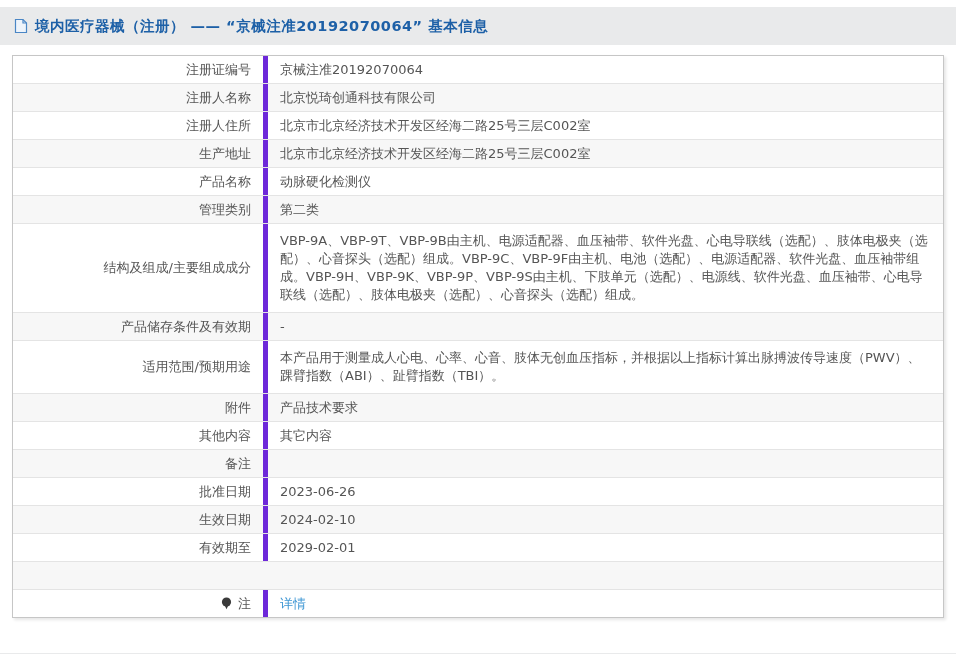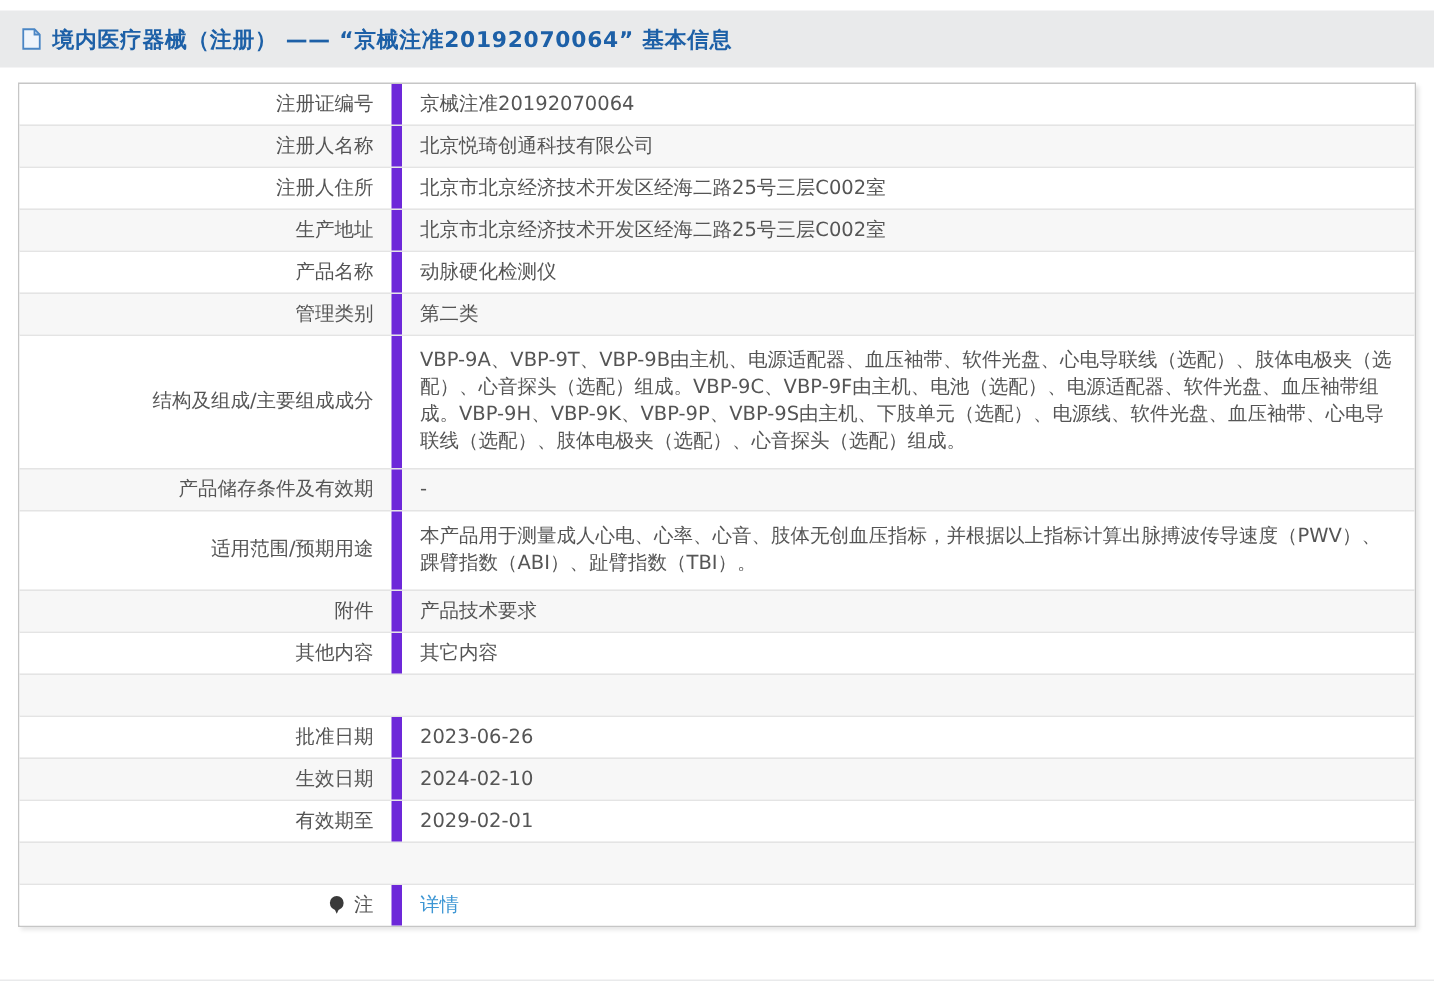--- a/index.html
+++ b/index.html
@@ -47,21 +47,21 @@
     min-height: 27px;
     font-size: 13px;
     line-height: 18px;
     color: #555555;
   }
   .cell.label {
     width: 255px;
     flex: 0 0 255px;
     justify-content: flex-end;
     text-align: right;
-    border-right: 7px solid #6d28d9;
+    border-right: 5px solid #6d28d9;
     gap: 4px;
   }
   .cell.value { flex: 1; text-align: left; }
 
   .tall-3 .cell { padding-top: 8px; padding-bottom: 8px; }
   .tall-2 .cell { padding-top: 8px; padding-bottom: 8px; }
 
   a.detail-link {
     color: #3d96d4;
     text-decoration: none;
@@ -145,20 +145,21 @@
       <div class="cell label">附件</div>
       <div class="cell value">产品技术要求</div>
     </div>
 
     <div class="row">
       <div class="cell label">其他内容</div>
       <div class="cell value">其它内容</div>
     </div>
 
     <div class="row">
+      <div class="cell label">备注</div>
       <div class="cell value"></div>
     </div>
 
 
     <div class="row">
       <div class="cell label">批准日期</div>
       <div class="cell value">2023-06-26</div>
     </div>
 
     <div class="row">

